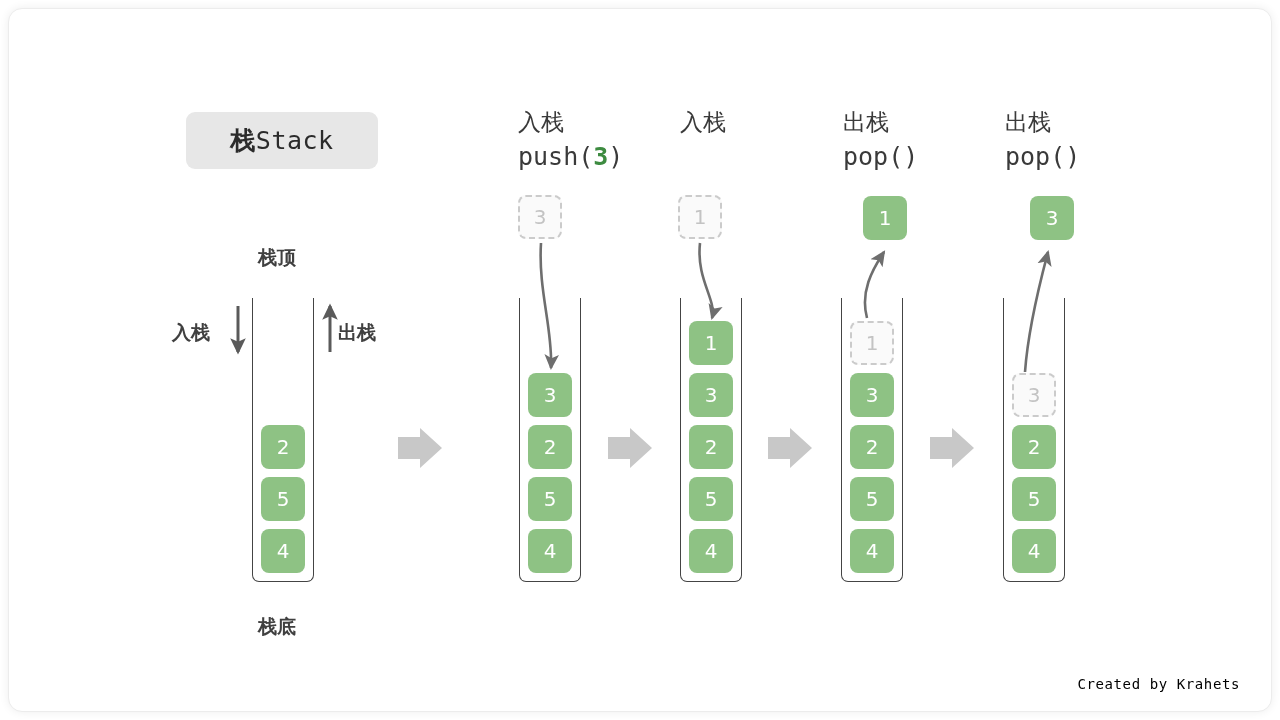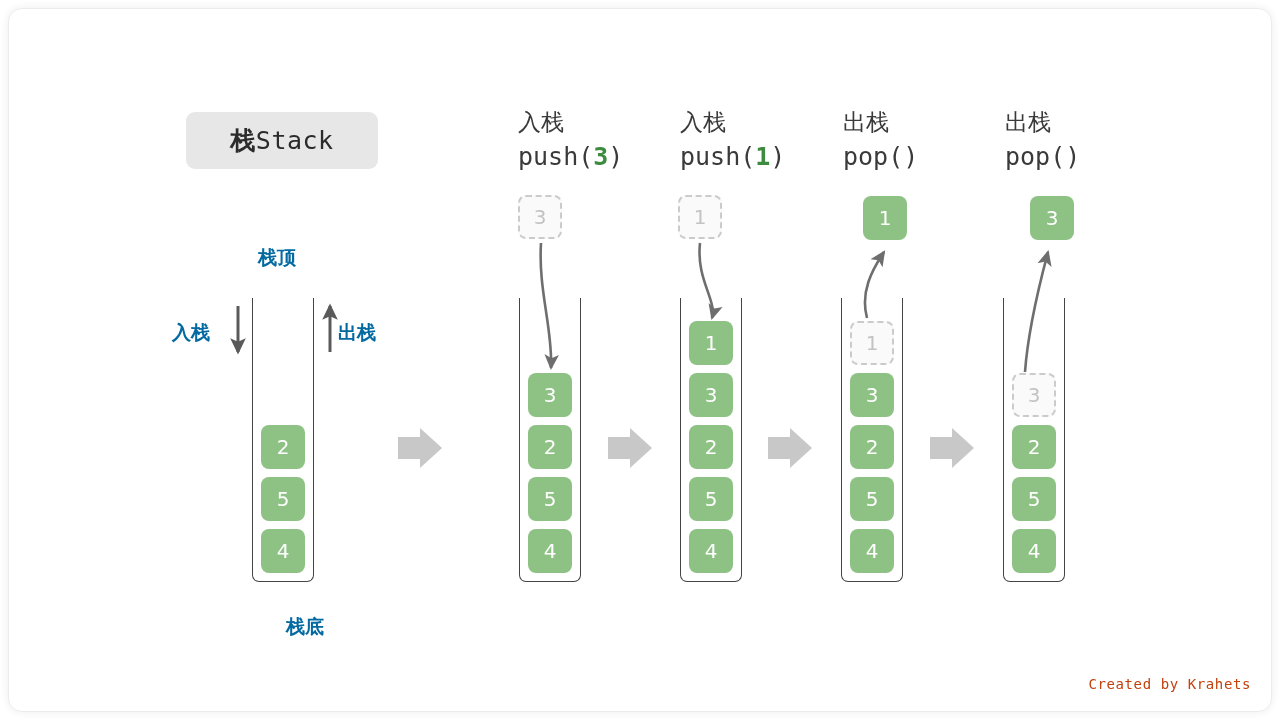--- a/index.html
+++ b/index.html
@@ -79,21 +79,21 @@
     white-space: nowrap;
     color: #3a3a3a;
   }
   .col-head .code .num { color: #3d8b40; font-weight: 700; }
 
   
   .lbl {
     position: absolute;
     font-size: 19px;
     font-weight: 700;
-    color: #0369a1;
+    color: #404040;
     white-space: nowrap;
   }
 
   
   .stack {
     position: absolute;
     width: 62px;
     border-left: 1.6px solid #444;
     border-right: 1.6px solid #444;
     border-bottom: 1.6px solid #444;
@@ -131,25 +131,25 @@
     position: absolute;
     left: 0; top: 0;
     width: 1280px;
     height: 720px;
     pointer-events: none;
   }
 
   
   .watermark {
     position: absolute;
-    right: 29px;
+    right: 40px;
     bottom: 28px;
     font-family: "DejaVu Sans Mono", "Liberation Mono", monospace;
     font-size: 14px;
-    color: #c2410c;
+    color: #000000;
     letter-spacing: 0.6px;
     white-space: nowrap;
   }
 </style>
 </head>
 <body>
 
 <div id="page">
   <div class="card"></div>
 
@@ -159,21 +159,21 @@
       <span>栈</span>
       <span class="mono">Stack</span>
     </div>
 
     <div class="lbl" style="left:258px; top:245px;">栈顶</div>
 
     <div class="lbl" style="left:172px; top:320px;">入栈</div>
 
     <div class="lbl" style="left:338px; top:320px;">出栈</div>
 
-    <div class="lbl" style="left:258px; top:614px;margin-left:28px;">栈底</div>
+    <div class="lbl" style="left:258px; top:614px;">栈底</div>
 
     <div class="stack" style="left:252px; top:298px; height:284px;">
       <div class="cell solid" style="left:8px; top:127px;">2</div>
       <div class="cell solid" style="left:8px; top:179px;">5</div>
       <div class="cell solid" style="left:8px; top:231px;">4</div>
     </div>
 
     <div class="col-head" style="left:518px; top:105px;">
       <div class="cn">入栈</div>
       <div class="code"><span>push(</span><span class="num">3</span><span>)</span></div>
@@ -183,21 +183,20 @@
 
     <div class="stack" style="left:519px; top:298px; height:284px;">
       <div class="cell solid" style="left:8px; top:75px;">3</div>
       <div class="cell solid" style="left:8px; top:127px;">2</div>
       <div class="cell solid" style="left:8px; top:179px;">5</div>
       <div class="cell solid" style="left:8px; top:231px;">4</div>
     </div>
 
     <div class="col-head" style="left:680px; top:105px;">
       <div class="cn">入栈</div>
-      <div class="code"><span>push(</span><span class="num">1</span><span>)</span></div>
     </div>
 
     <div class="cell ghost" style="left:678px; top:195px;">1</div>
 
     <div class="stack" style="left:680px; top:298px; height:284px;">
       <div class="cell solid" style="left:8px; top:23px;">1</div>
       <div class="cell solid" style="left:8px; top:75px;">3</div>
       <div class="cell solid" style="left:8px; top:127px;">2</div>
       <div class="cell solid" style="left:8px; top:179px;">5</div>
       <div class="cell solid" style="left:8px; top:231px;">4</div>

